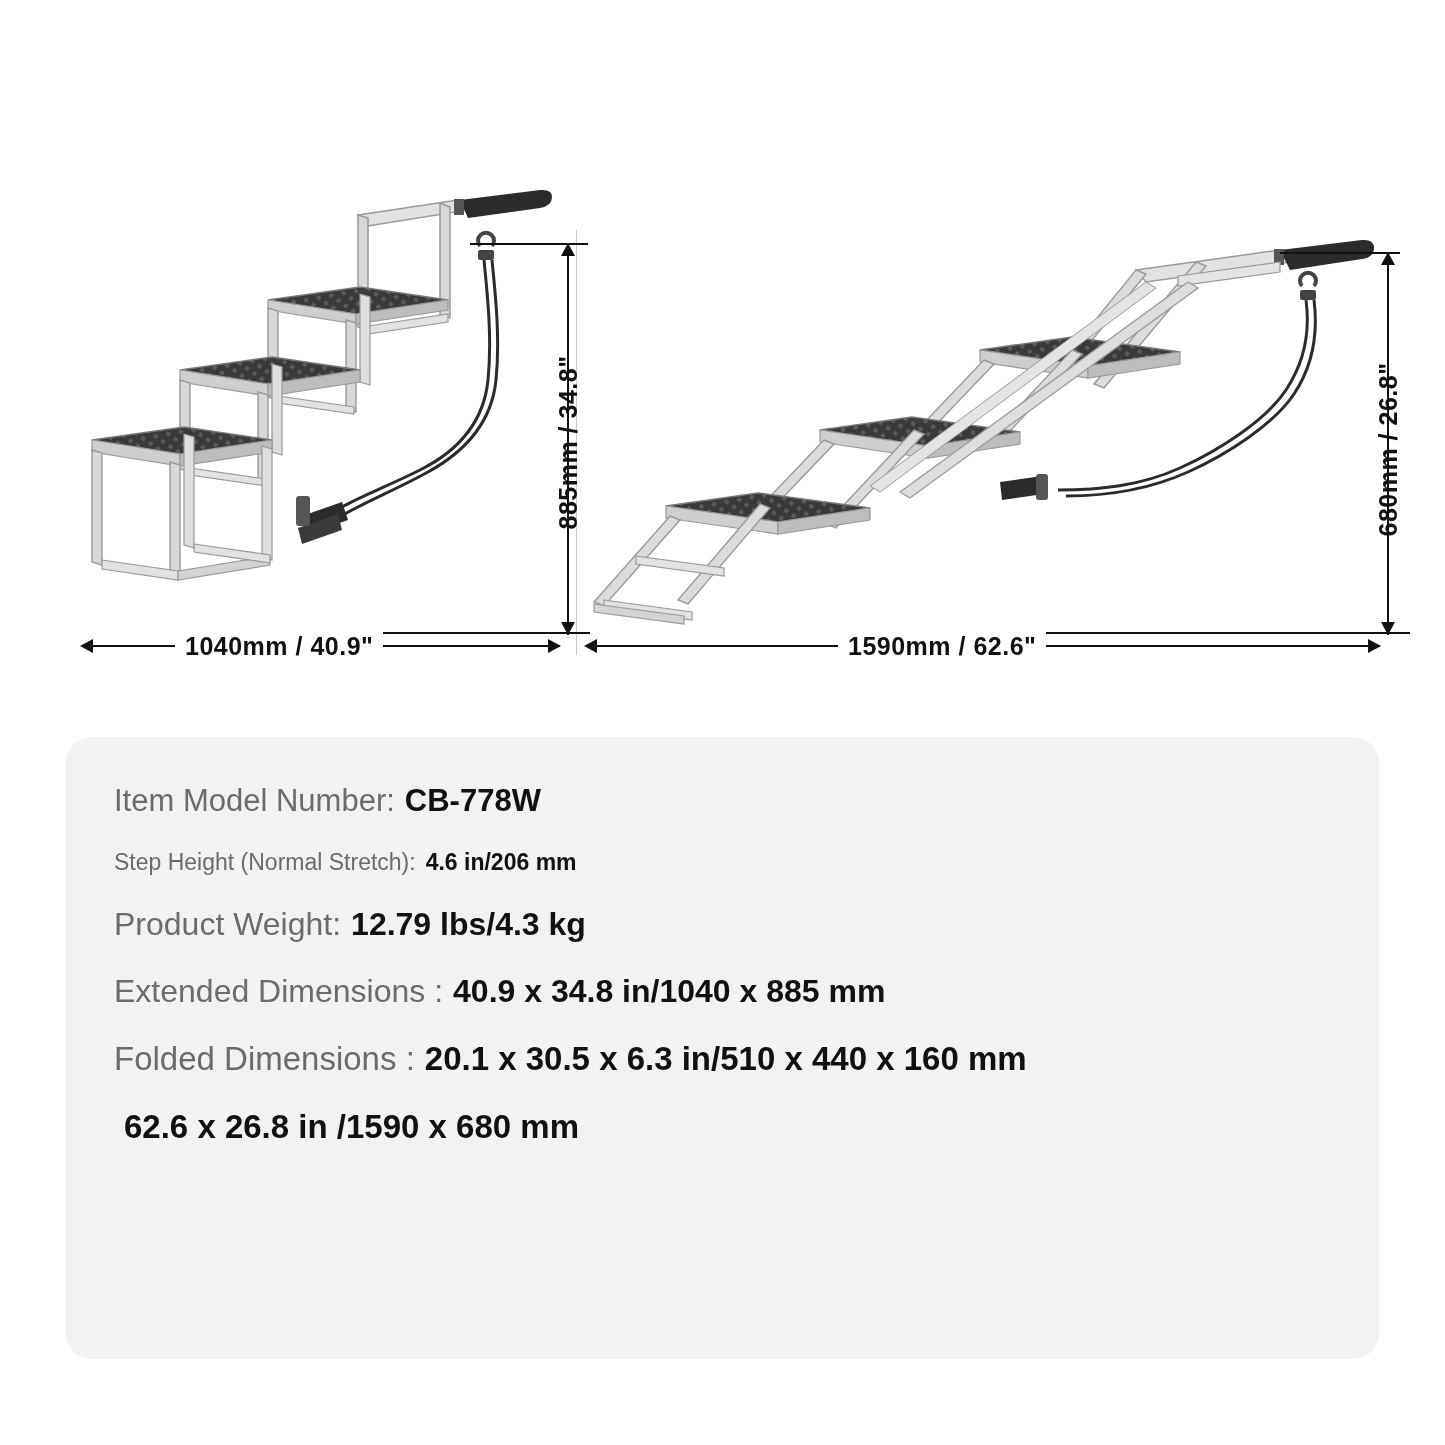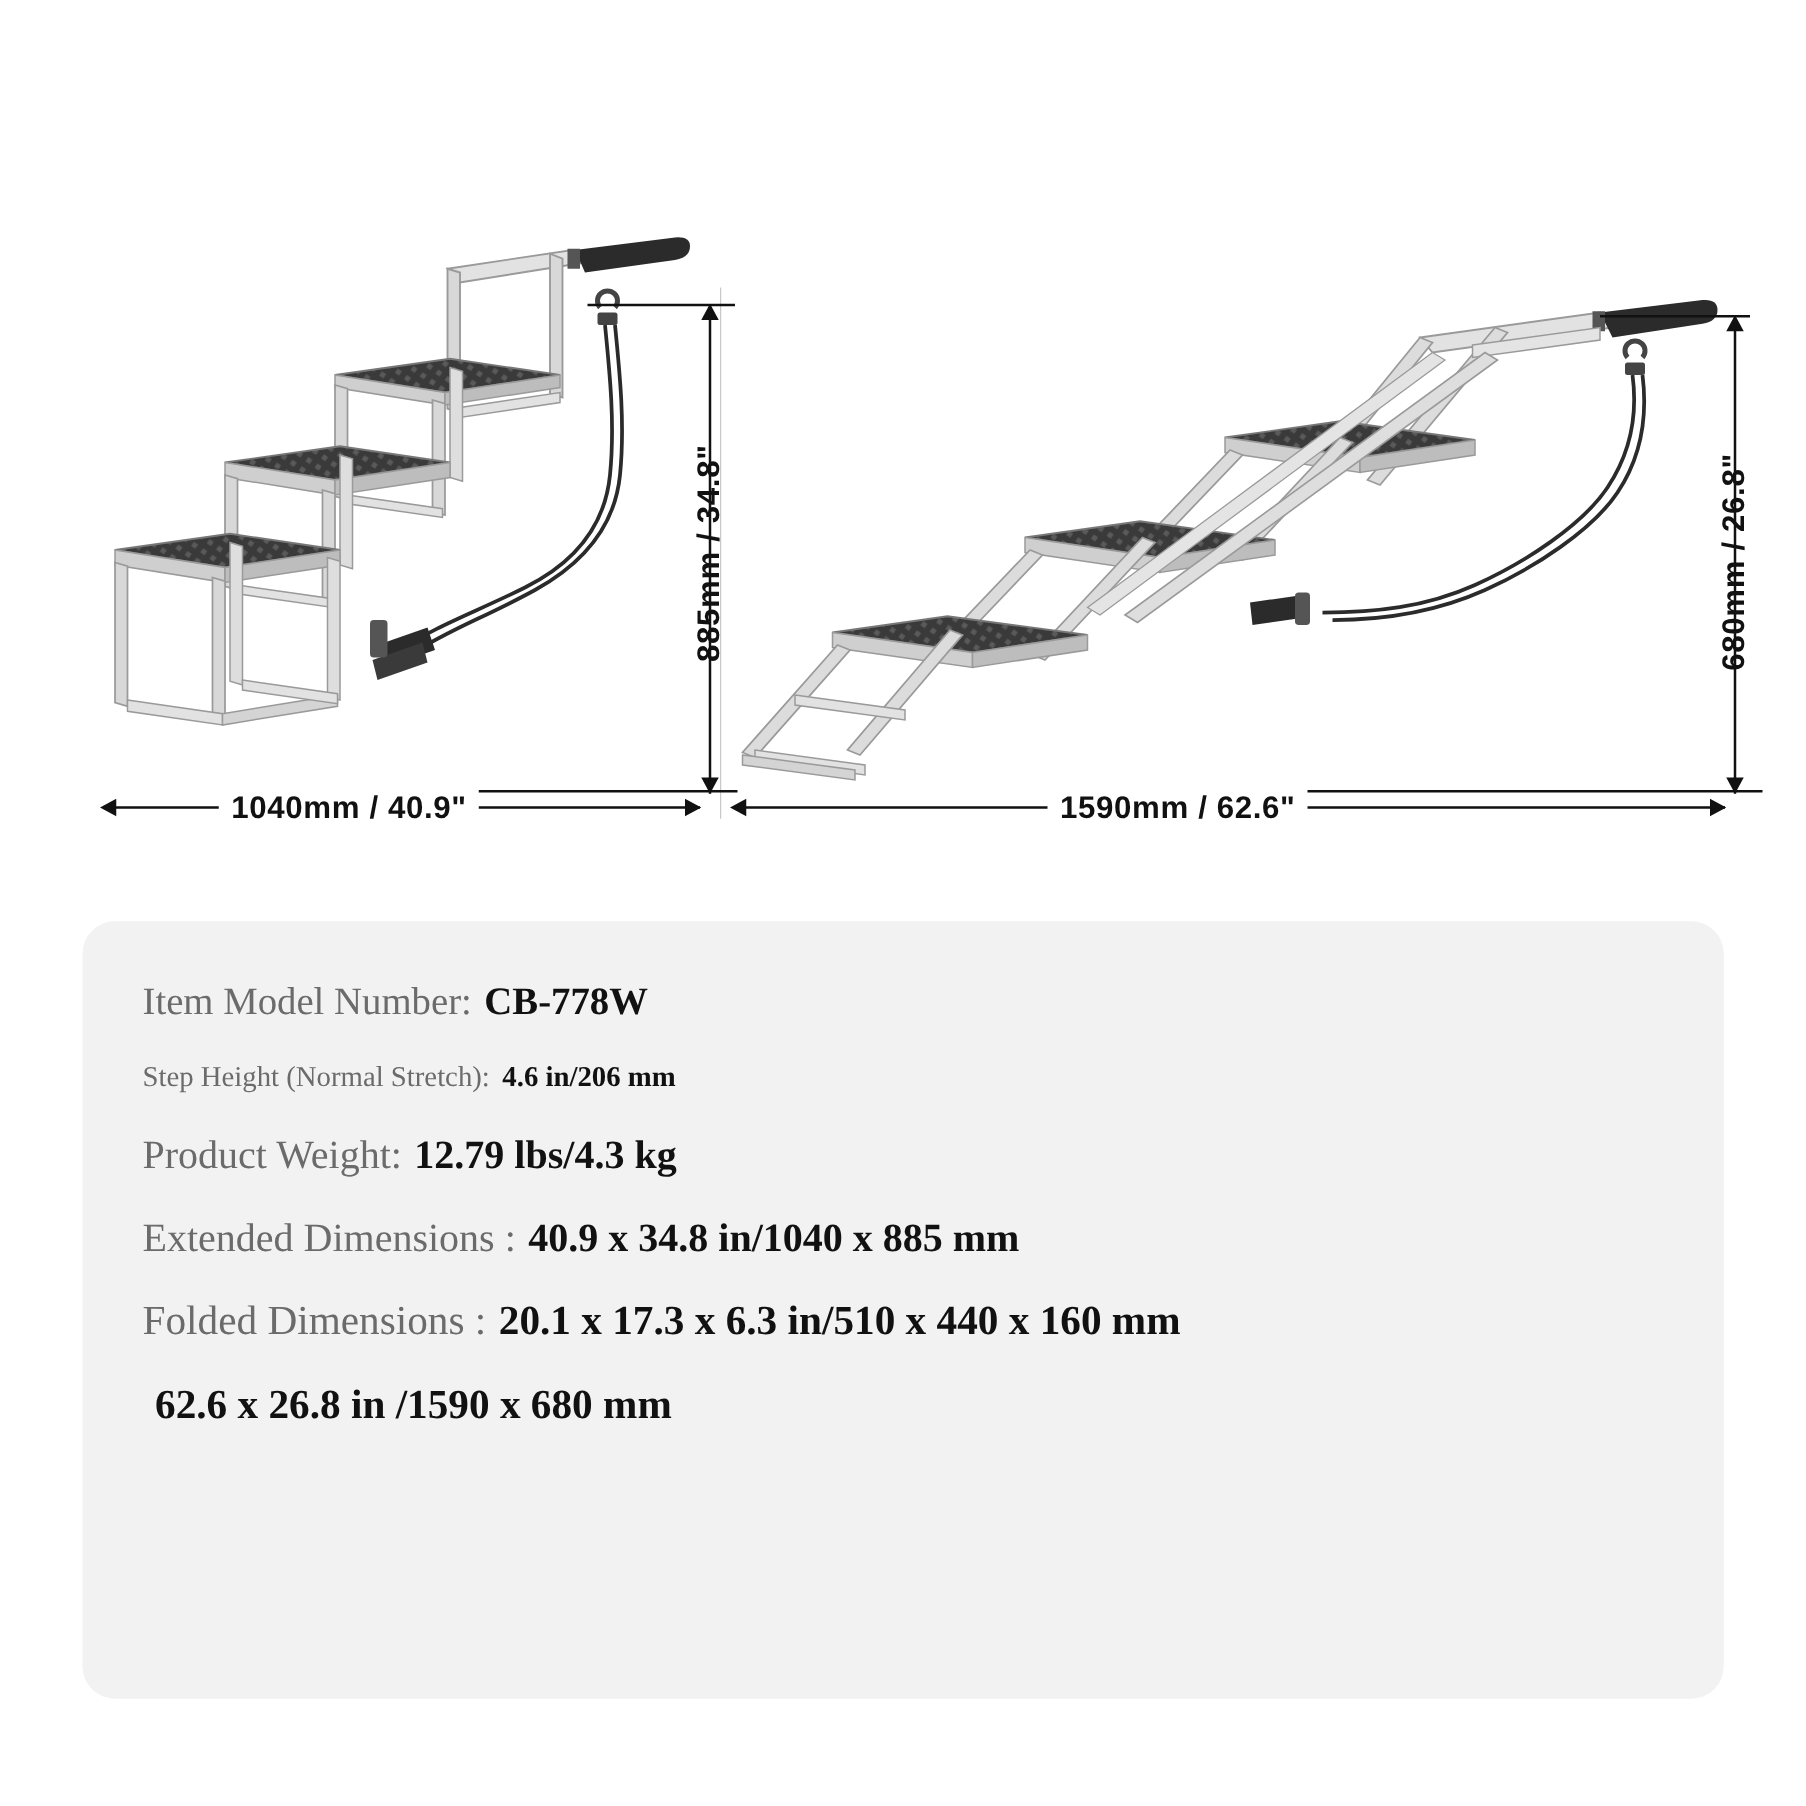--- a/index.html
+++ b/index.html
@@ -116,21 +116,20 @@
     background: #f2f2f2;
     border-radius: 26px;
     box-sizing: border-box;
     padding: 46px 48px 30px 48px;
   }
   .spec-row {
     display: flex;
     align-items: flex-start;
     margin-bottom: 30px;
     white-space: nowrap;
-    font-family: Liberation Serif, serif;
   }
   .spec-row:last-child { margin-bottom: 0; }
   .spec-label {
     font-size: 30px;
     color: #6b6b6b;
     font-weight: normal;
   }
   .spec-value {
     font-size: 30px;
     color: #111;
@@ -316,21 +315,21 @@
       <span class="spec-value">12.79 lbs/4.3 kg</span>
     </div>
 
     <div class="spec-row r3">
       <span class="spec-label">Extended Dimensions :</span>
       <span class="spec-value">40.9 x 34.8 in/1040 x 885 mm</span>
     </div>
 
     <div class="spec-row r4">
       <span class="spec-label">Folded Dimensions :</span>
-      <span class="spec-value">20.1 x 17.3 x 6.3 in/510 x 440 x 160 mm</span>
+      <span class="spec-value">20.1 x 30.5 x 6.3 in/510 x 440 x 160 mm</span>
     </div>
 
     <div class="spec-row r5">
       <span class="spec-value">62.6 x 26.8 in /1590 x 680 mm</span>
     </div>
 
   </div>
 </div>
 
 </body></html>

